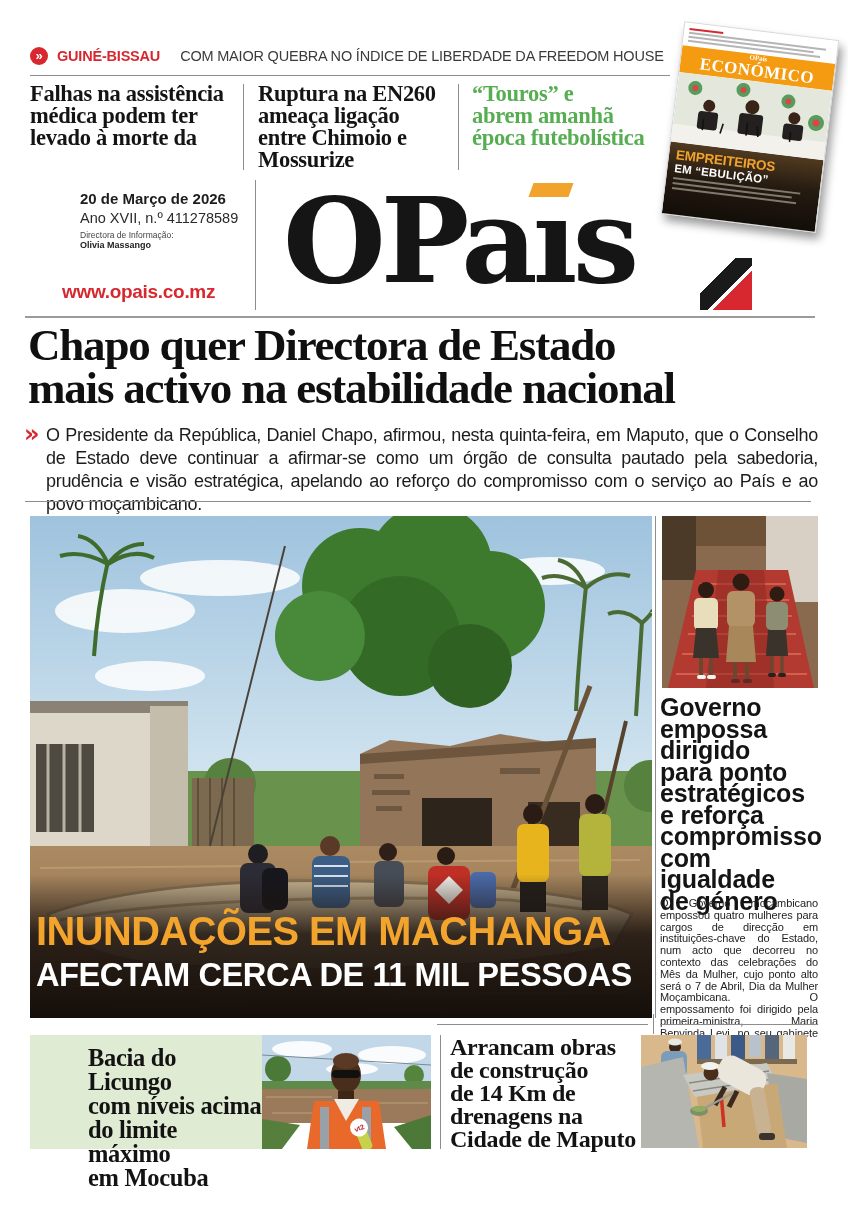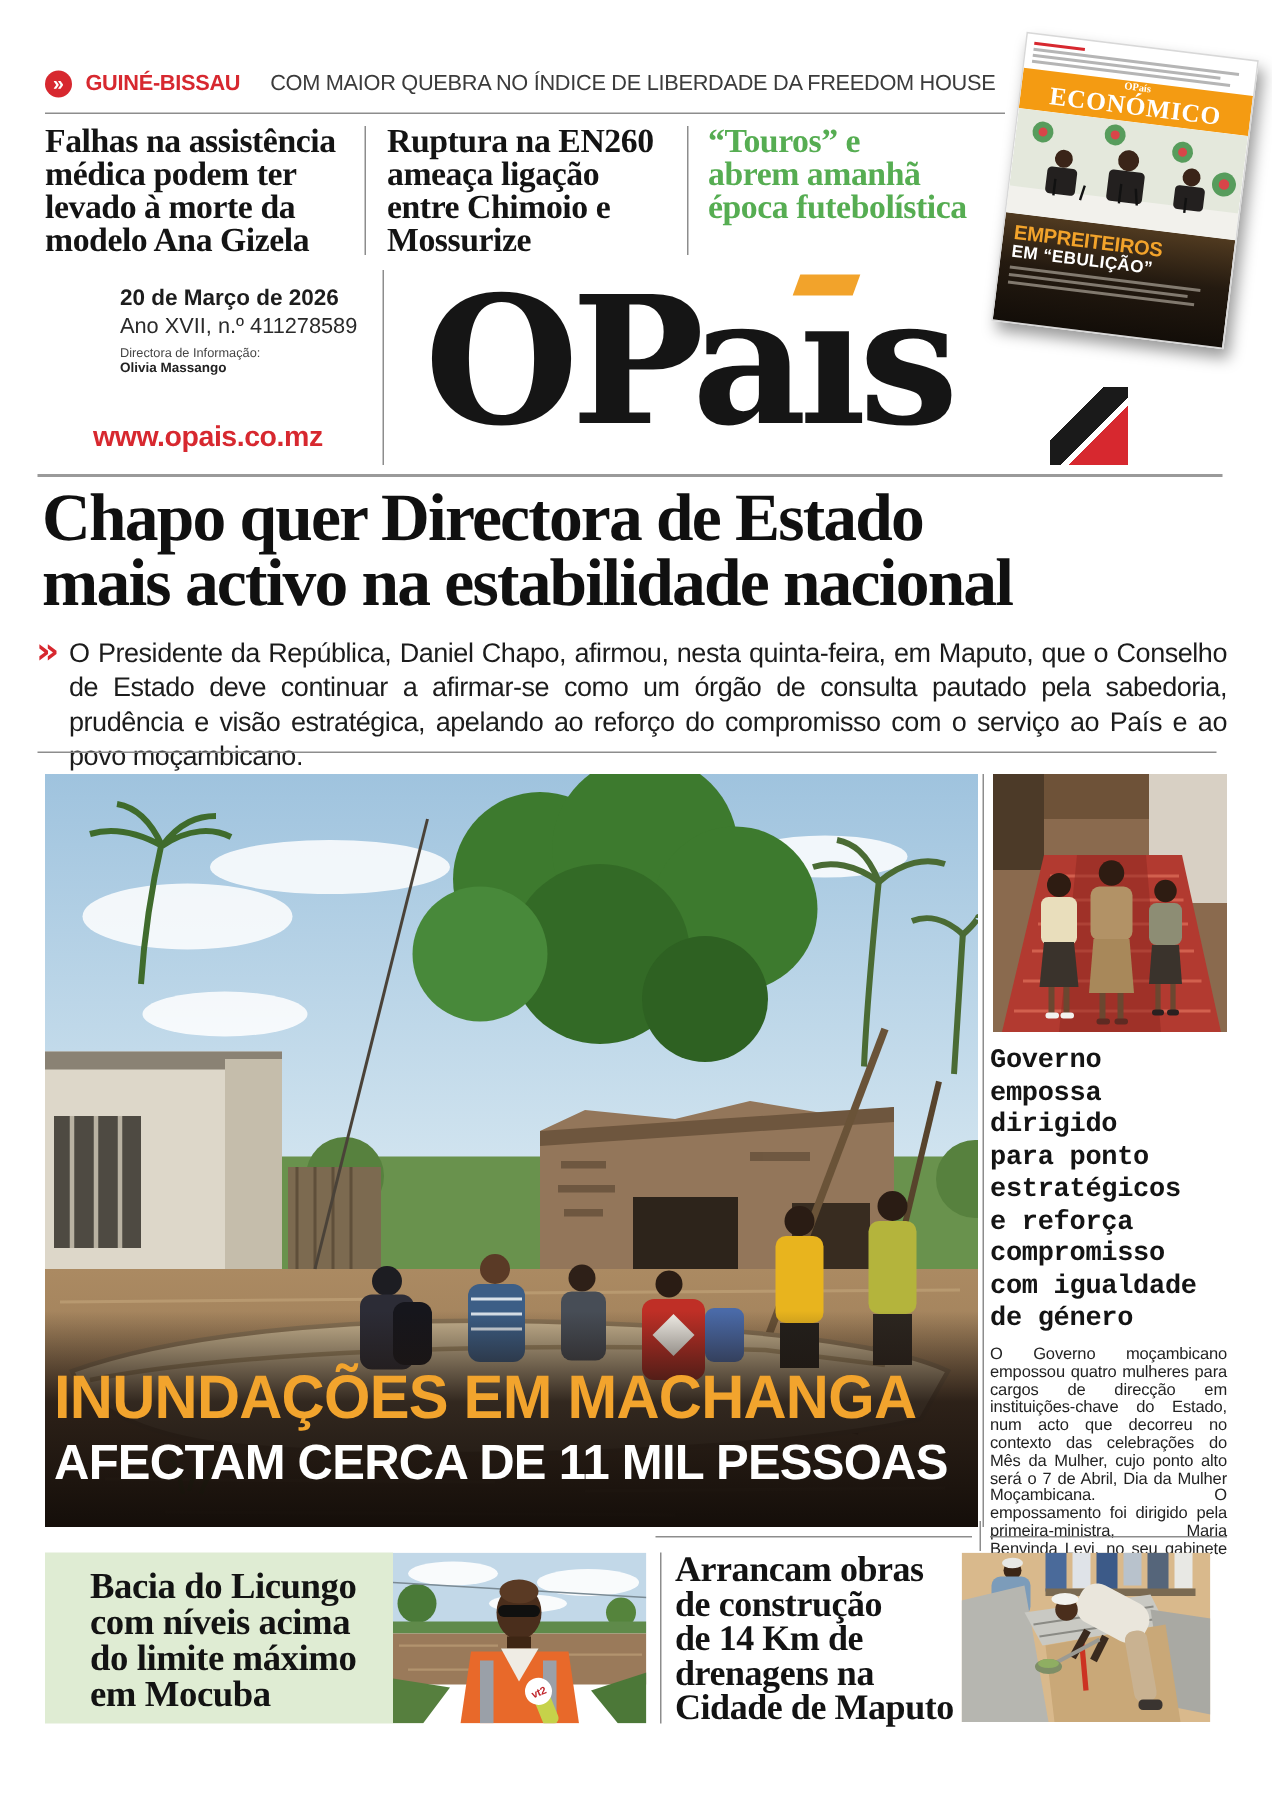--- a/index.html
+++ b/index.html
@@ -59,47 +59,46 @@
 
   
   .photo{overflow:hidden;}
   .photo svg{display:block;width:100%;height:100%;}
   .flood-caption1{left:36px;top:908px;font-weight:bold;font-size:41px;color:#f2a42d;
     letter-spacing:-0.5px;transform:scaleX(.97);transform-origin:left;white-space:nowrap;z-index:6;}
   .flood-caption2{left:36px;top:956px;font-weight:bold;font-size:33px;color:#ffffff;
     letter-spacing:-0.5px;transform:scaleX(.99);transform-origin:left;white-space:nowrap;z-index:6;}
 
   
-  .right-head{font-family:Liberation Mono, monospace;font-weight:bold;font-size:18px;
+  .right-head{font-family:Liberation Sans, sans-serif;font-weight:bold;font-size:25px;
     line-height:21.5px;letter-spacing:-0.2px;color:#141414;}
   .right-body{font-size:11px;line-height:11.8px;color:#222;text-align:justify;letter-spacing:-0.1px;}
 
   
   .green-box{background:#dfecd3;}
   .gb-head{font-family:"Liberation Serif",serif;font-weight:bold;font-size:24.5px;line-height:24px;
-    letter-spacing:-0.3px;color:#131313;padding:11px 0 0 30px;}
+    letter-spacing:-0.3px;color:#131313;padding:11px 0 0 30px;margin-left:28px;}
   .br-head{font-family:"Liberation Serif",serif;font-weight:bold;font-size:24px;line-height:23px;
     letter-spacing:-0.3px;color:#131313;}
 </style>
 </head>
 <body>
 
 <div id="page">
 
   <div class="abs kicker-row">
     <span class="kicker-icon">»</span>
     <span class="kicker-text"><b>GUINÉ-BISSAU</b><span>COM MAIOR QUEBRA NO ÍNDICE DE LIBERDADE DA FREEDOM HOUSE</span></span>
   </div>
   <div class="abs rule" style="left:30px;top:75px;width:640px;height:1px;"></div>
 
   <div class="abs sec-head" style="left:30px;top:83px;width:212px;">
       <div>Falhas na assistência</div>
       <div>médica podem ter</div>
       <div>levado à morte da</div>
-      <div>modelo Ana Gizela</div>
     </div>
   <div class="abs rule" style="left:243px;top:84px;width:1px;height:86px;"></div>
   <div class="abs sec-head" style="left:258px;top:83px;width:195px;">
       <div>Ruptura na EN260</div>
       <div>ameaça ligação</div>
       <div>entre Chimoio e</div>
       <div>Mossurize</div>
     </div>
   <div class="abs rule" style="left:458px;top:84px;width:1px;height:86px;"></div>
   <div class="abs sec-head green" style="left:472px;top:83px;width:195px;">

